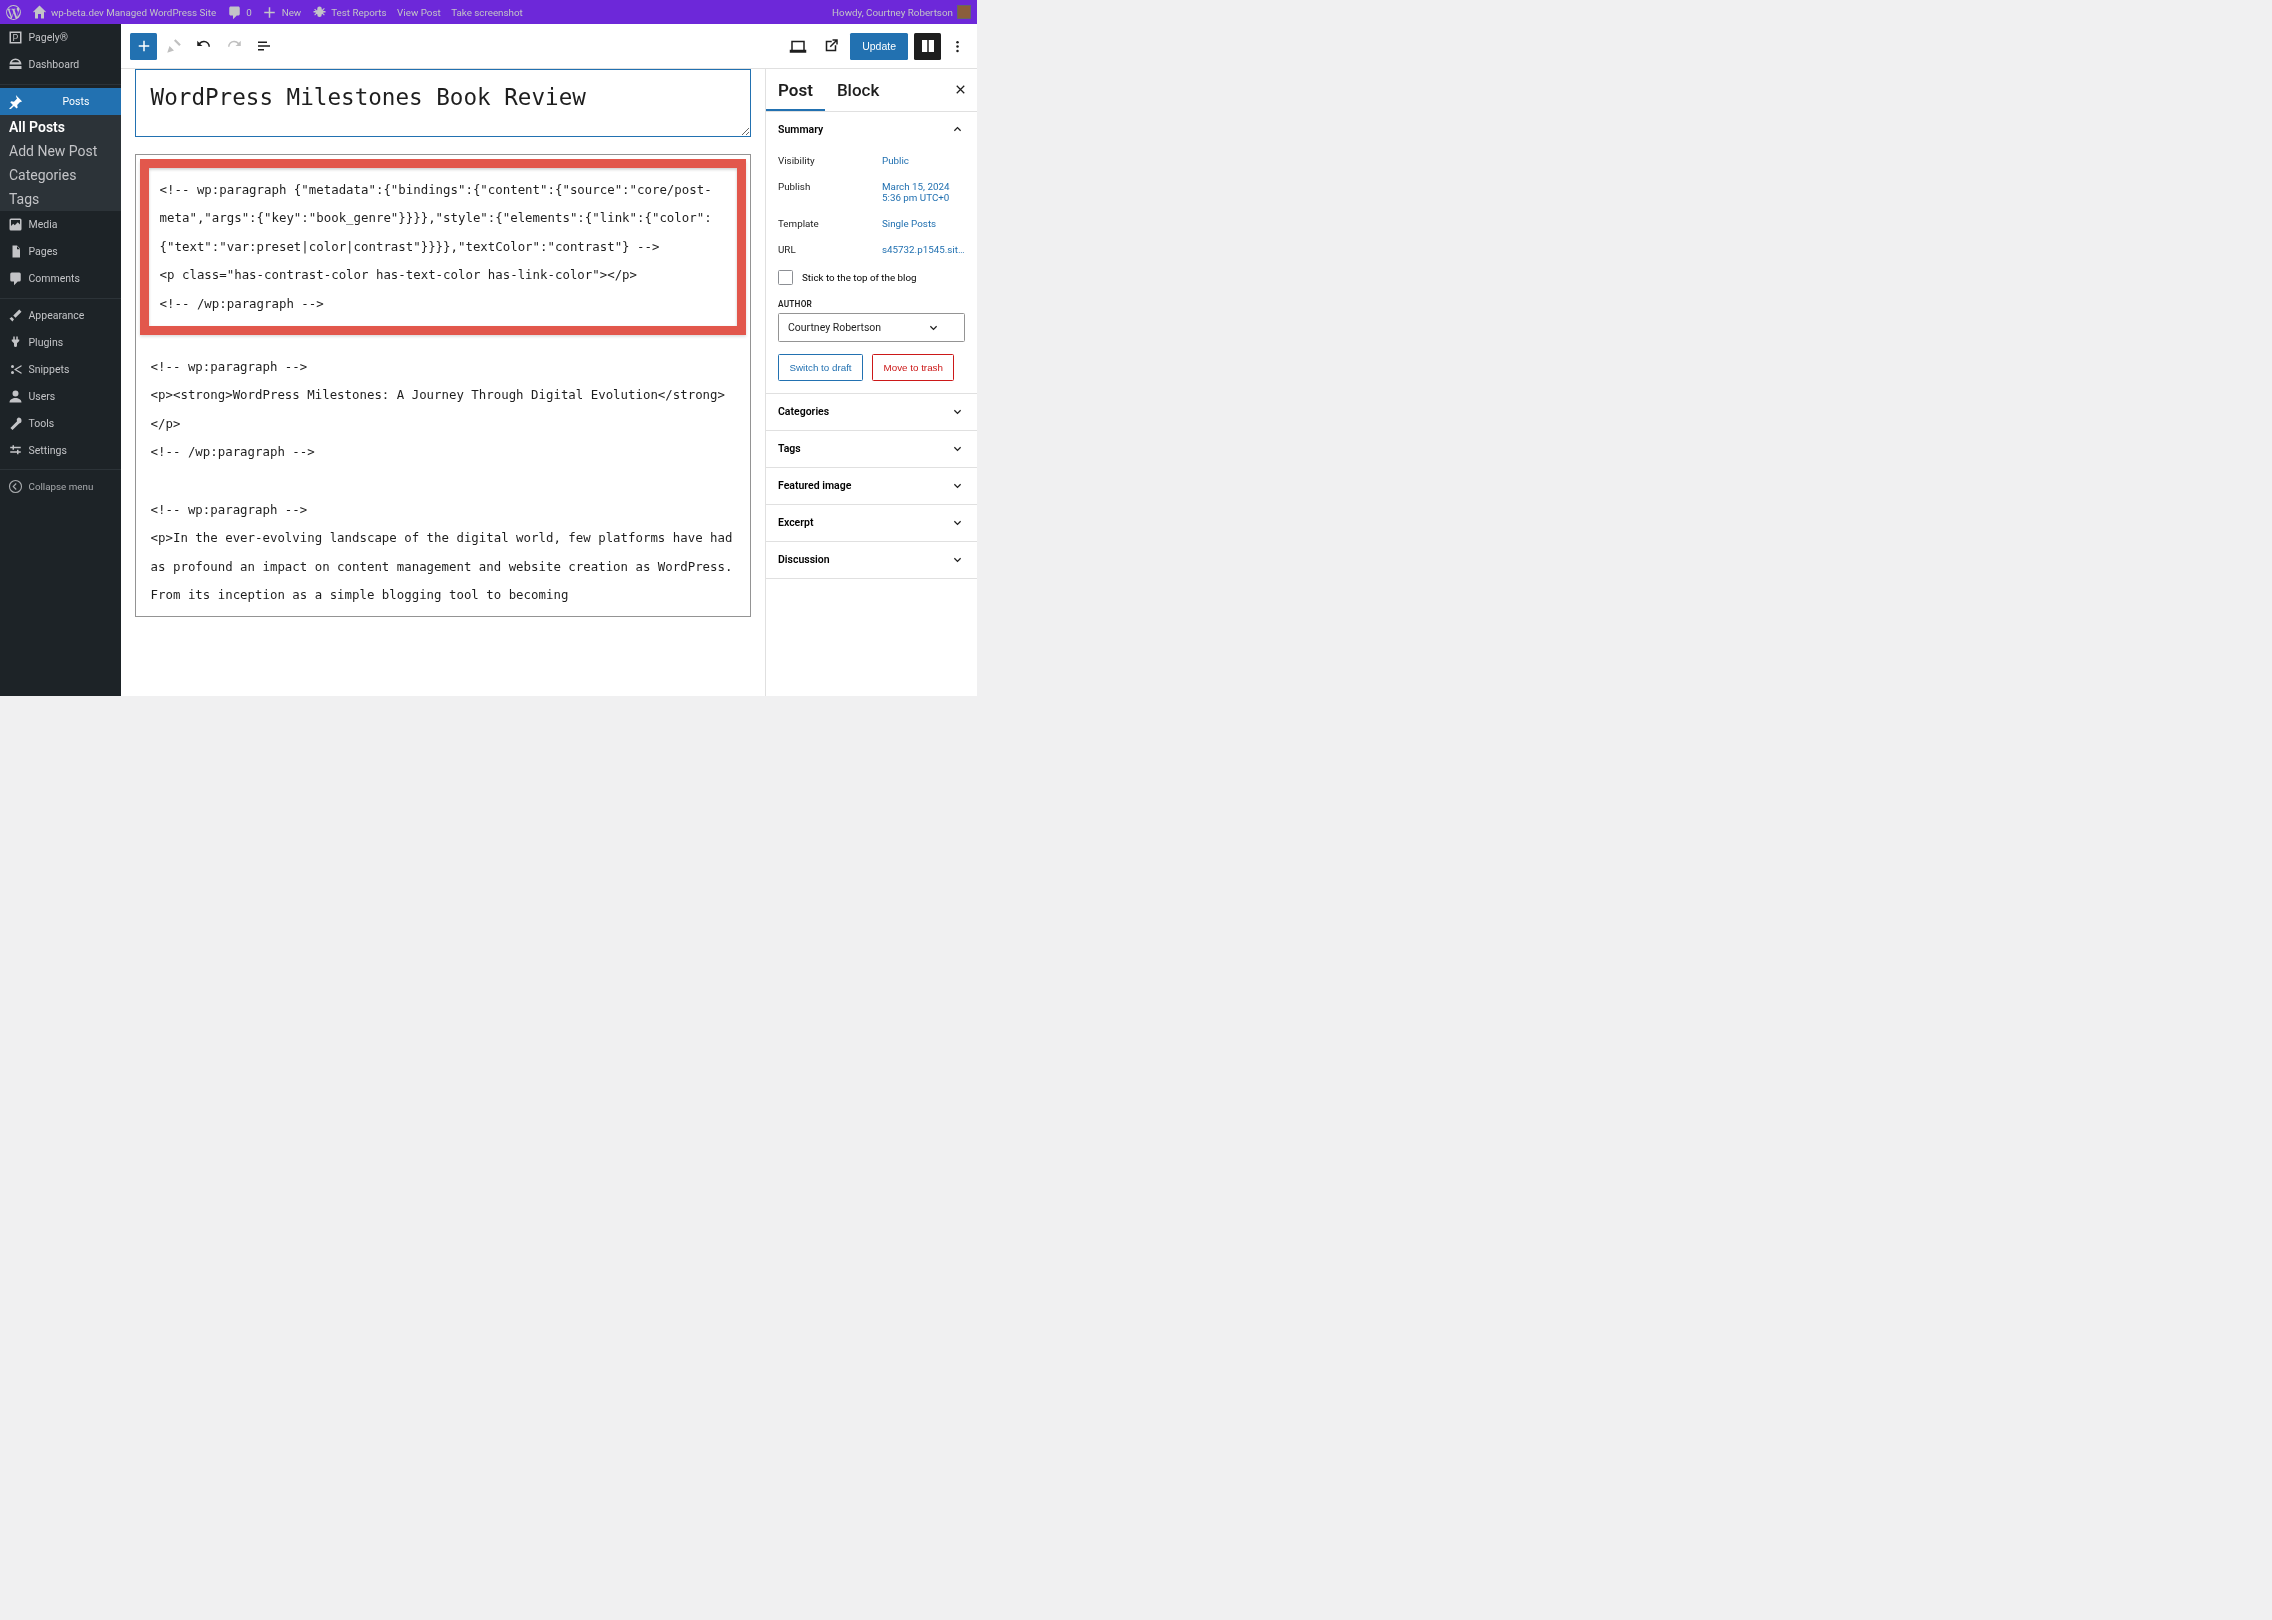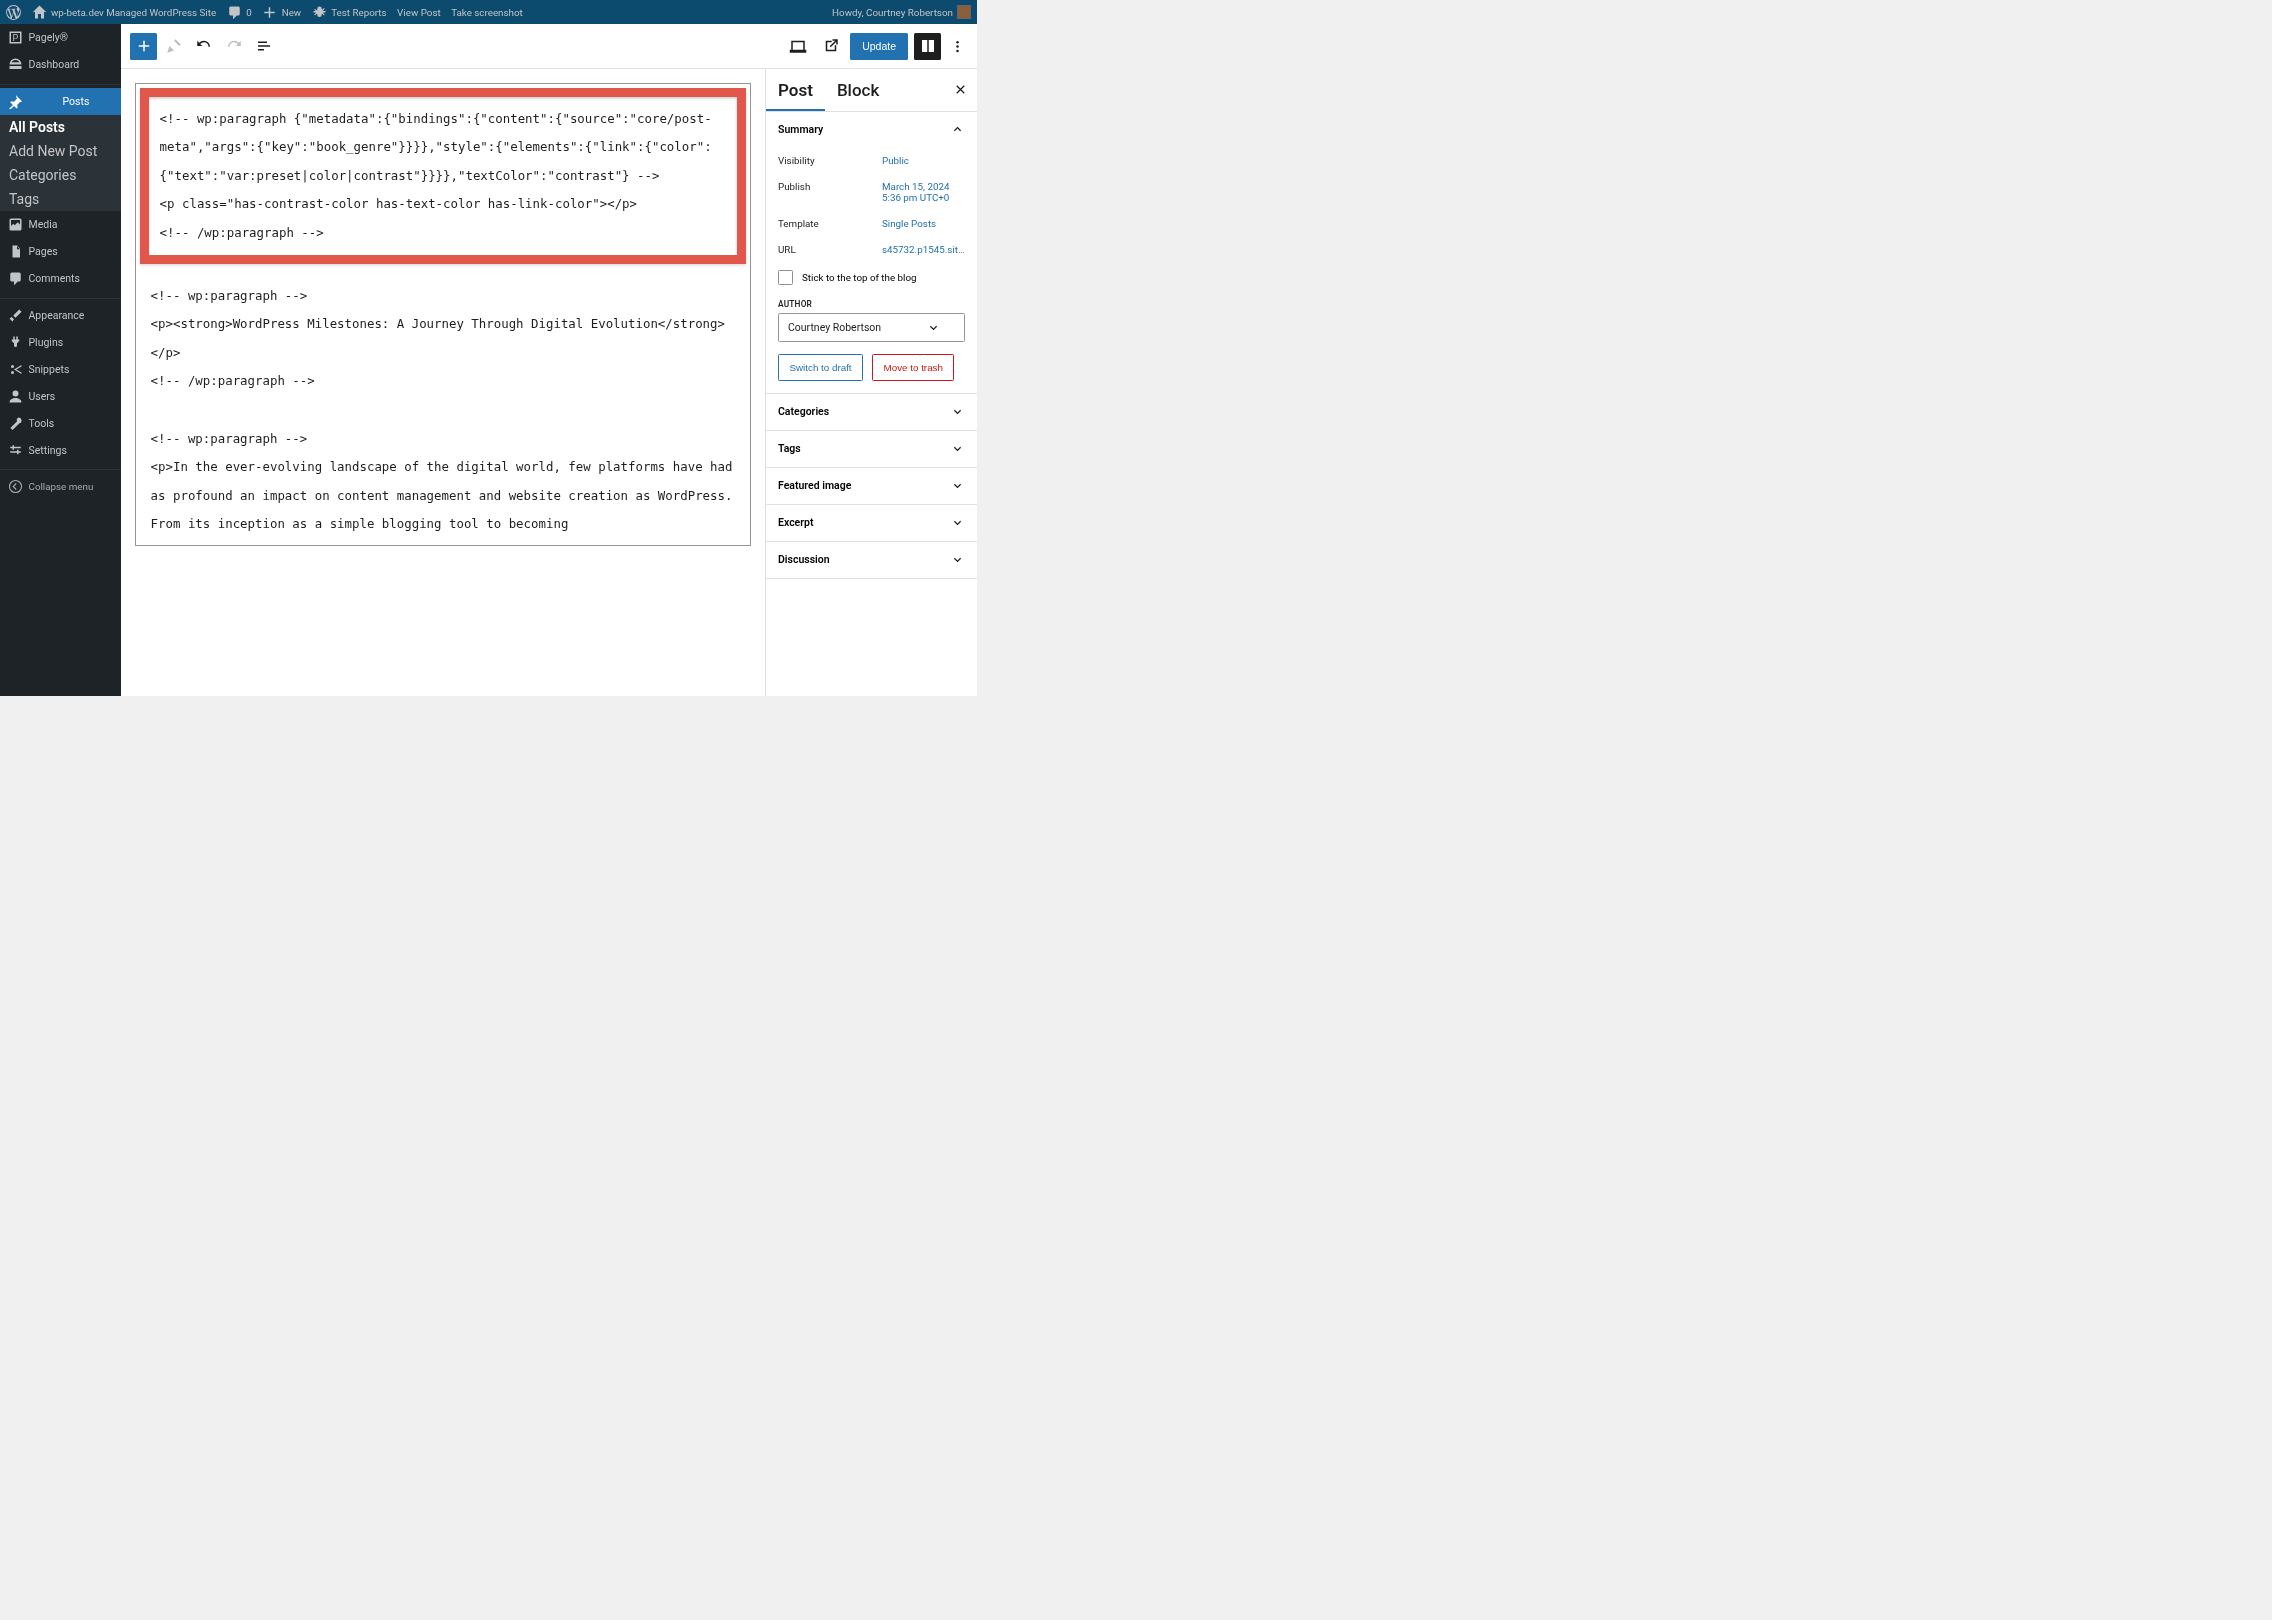--- a/index.html
+++ b/index.html
@@ -7,21 +7,21 @@
   font-family: -apple-system, BlinkMacSystemFont, "Segoe UI", Roboto, sans-serif;
   background: #f0f0f1;
   overflow: hidden;
   width: 977px;
   height: 696px;
 }
 
 
 .adminbar {
   height: 24px;
-  background: #0c4a6e;
+  background: #6d28d9;
   color: #c3c4c7;
   display: flex;
   align-items: center;
   padding: 0 6px;
   font-size: 9.8px;
 }
 .adminbar .left { display: flex; align-items: center; gap: 10.5px; flex: 1; }
 .adminbar .right { display: flex; align-items: center; gap: 6px; }
 .ab-item { display: flex; align-items: center; gap: 4.5px; color: #c3c4c7; cursor: pointer; }
 .ab-icon { width: 15px; height: 15px; display: inline-flex; align-items: center; justify-content: center; fill: currentColor; }
@@ -423,20 +423,23 @@
               <circle cx="12" cy="12" r="2"></circle>
               <circle cx="12" cy="19" r="2"></circle>
             </svg>
         </span>
       </div>
     </div>
 
     <div class="editor-body">
       <div class="editor-main">
 
+        <div class="title-wrap">
+          <textarea class="title-input" style="">WordPress Milestones Book Review</textarea>
+        </div>
 
         <div class="code-wrap">
           <div class="code-outer">
             <div class="highlight-box">
               <div class="code-text">&lt;!-- wp:paragraph {"metadata":{"bindings":{"content":{"source":"core/post-meta","args":{"key":"book_genre"}}}},"style":{"elements":{"link":{"color":{"text":"var:preset|color|contrast"}}}},"textColor":"contrast"} --&gt;
 &lt;p class="has-contrast-color has-text-color has-link-color"&gt;&lt;/p&gt;
 &lt;!-- /wp:paragraph --&gt;</div>
             </div>
             <div class="code-rest">
               <div class="code-text">&lt;!-- wp:paragraph --&gt;

